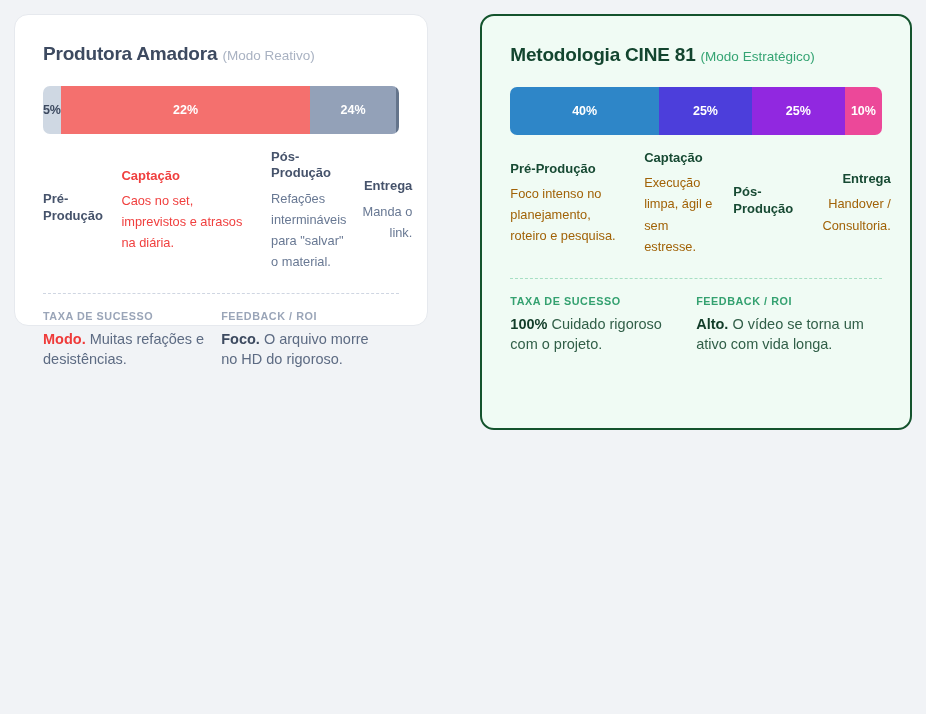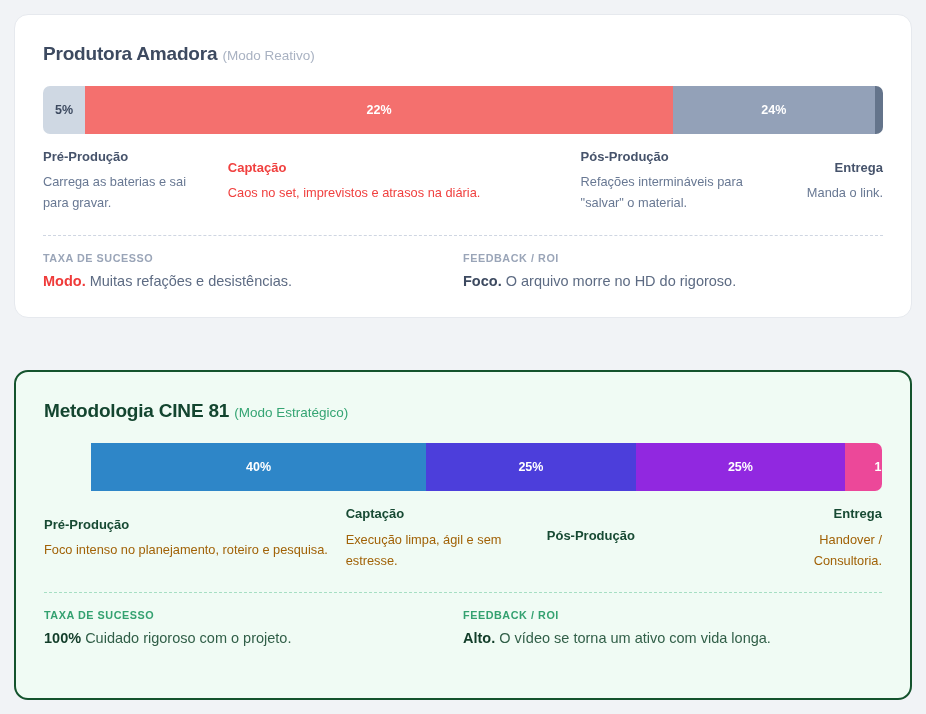--- a/index.html
+++ b/index.html
@@ -11,21 +11,21 @@
     font-family: "Liberation Sans", sans-serif;
     -webkit-font-smoothing: antialiased;
   }
 
   .page {
     width: 926px;
     height: 714px;
     padding: 14px;
     background: #f1f3f6;
     display: flex;
-    flex-direction: column;
+    flex-direction: row;
     gap: 52px;
   }
 
   
   .card {
     border-radius: 14px;
     padding: 28px 28px 26px 28px;
     position: relative;
   }
 
@@ -159,21 +159,20 @@
     <div class="bar">
       <div class="bar-seg dark-label" style="flex: 0 0 5%; background: rgb(207, 216, 227);">5%</div>
       <div class="bar-seg" style="flex: 0 0 70%; background: rgb(244, 112, 110);">22%</div>
       <div class="bar-seg" style="flex: 0 0 24%; background: rgb(147, 161, 184);">24%</div>
       <div class="bar-seg" style="flex: 0 0 1%; background: rgb(100, 116, 139);"></div>
     </div>
 
     <div class="stages">
       <div class="stage" style="flex: 0 0 22%; text-align: left;">
         <div class="stage-name">Pré-Produção</div>
-        <div class="stage-desc">Carrega as baterias e sai para gravar.</div>
       </div>
       <div class="stage is-alert" style="flex: 0 0 42%; text-align: left;">
         <div class="stage-name">Captação</div>
         <div class="stage-desc">Caos no set, imprevistos e atrasos na diária.</div>
       </div>
       <div class="stage" style="flex: 0 0 22%; text-align: left;">
         <div class="stage-name">Pós-Produção</div>
         <div class="stage-desc">Refações intermináveis para "salvar" o material.</div>
       </div>
       <div class="stage" style="flex: 0 0 14%; text-align: right;">
@@ -203,21 +202,21 @@
   </section>
 
   <section class="card card--method">
 
     <h2 class="card-title">
       <span>Metodologia CINE 81</span>
       <span class="subtitle">(Modo Estratégico)</span>
     </h2>
 
     <div class="bar">
-      <div class="bar-seg" style="flex: 0 0 40%; background: rgb(46, 134, 200); margin-left: 47px;">40%</div>
+      <div class="bar-seg" style="flex: 0 0 40%; background: rgb(46, 134, 200);">40%</div>
       <div class="bar-seg" style="flex: 0 0 25%; background: rgb(76, 62, 219);">25%</div>
       <div class="bar-seg" style="flex: 0 0 25%; background: rgb(145, 40, 224);">25%</div>
       <div class="bar-seg" style="flex: 0 0 10%; background: #ec4899;">10%</div>
     </div>
 
     <div class="stages">
       <div class="stage" style="flex: 0 0 36%; text-align: left;">
         <div class="stage-name">Pré-Produção</div>
         <div class="stage-desc">Foco intenso no planejamento, roteiro e pesquisa.</div>
       </div>

